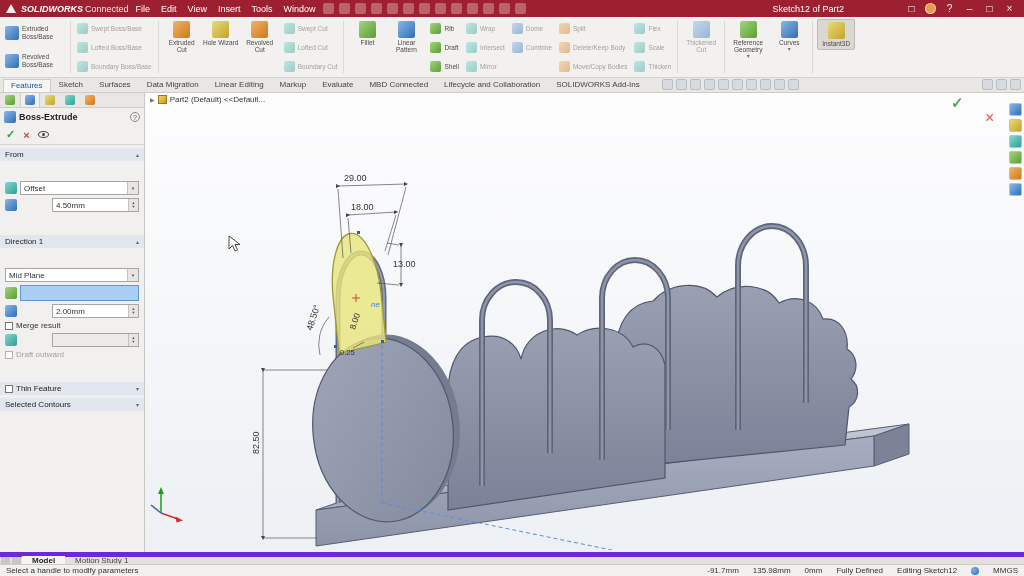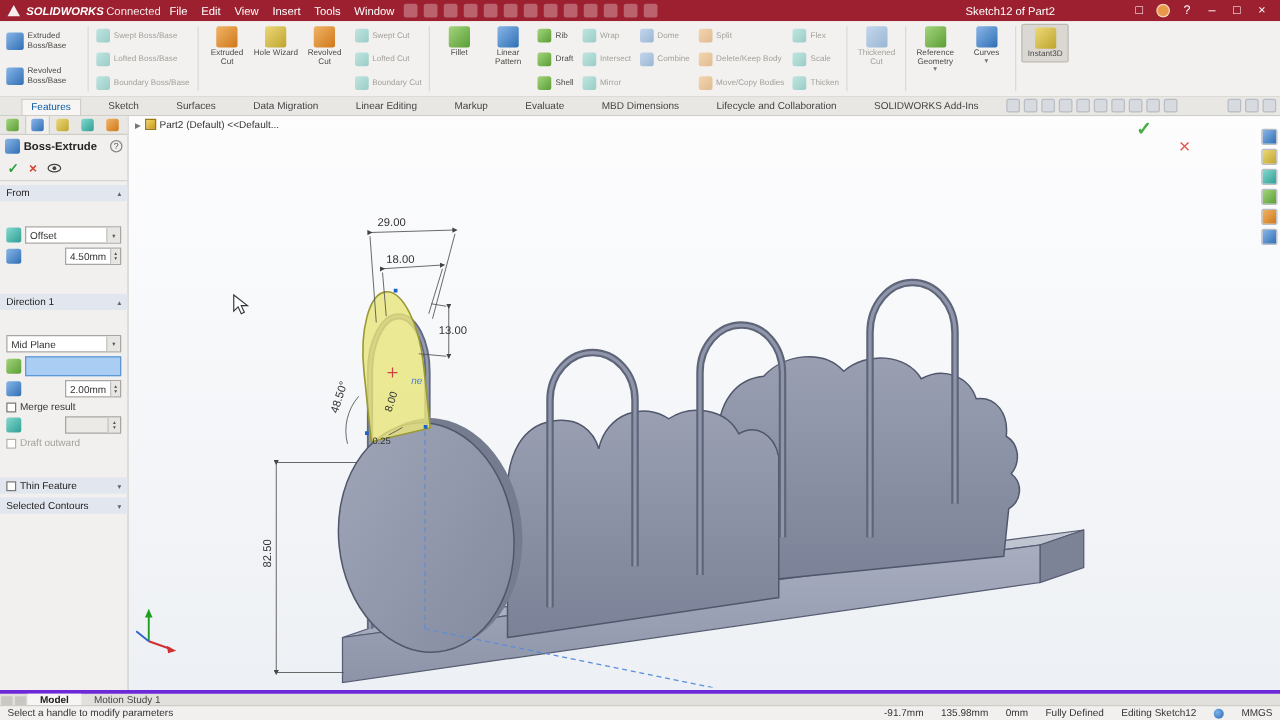--- a/index.html
+++ b/index.html
@@ -33,31 +33,31 @@
   .rbig.active { background:#dbd8d3; border:1px solid #bdbab3; }
   .ddv { font-size:6px; color:#777; }
   .ic-b { background:linear-gradient(135deg,#8ab6e8,#2f6fb4); }
   .ic-t { background:linear-gradient(135deg,#84d8cf,#2f9f94); }
   .ic-o { background:linear-gradient(135deg,#f0b468,#d07818); }
   .ic-g { background:linear-gradient(135deg,#a4d47e,#5a9e34); }
   .ic-y { background:linear-gradient(135deg,#ecd878,#bfa52e); }
 
   
   .tabbar { height:15px; background:#e9e7e4; border-bottom:1px solid #cfcdc8; display:flex; align-items:flex-end; font-size:8px; color:#444; padding:0 3px; flex:none; }
-  .tab { padding:1px 7px 2px; border:1px solid transparent;margin-left:14px; }
+  .tab { padding:1px 7px 2px; border:1px solid transparent; }
   .tab.active { background:#f7f6f4; color:#0b5aa5; border:1px solid #cfcdc8; border-bottom:none; }
   .hud { display:flex; gap:3px; margin-left:14px; margin-bottom:2px; }
   .hudi { width:11px; height:11px; background:#d7dade; border:1px solid #b9bdc4; border-radius:2px; }
   .tright { margin-left:auto; display:flex; gap:3px; margin-bottom:2px; }
 
   
   .main { flex:1; display:flex; min-height:0; }
 
   
-  .pm { width:103px; flex:none; background:#f1f0ee; border-right:1px solid #c9c7c2; display:flex; flex-direction:column; font-size:8px; color:#333; }
+  .pm { width:145px; flex:none; background:#f1f0ee; border-right:1px solid #c9c7c2; display:flex; flex-direction:column; font-size:8px; color:#333; }
   .pm-tabs { height:15px; display:flex; background:#e9e7e4; border-bottom:1px solid #cfcdc8; }
   .pm-tab { width:20px; display:flex; align-items:center; justify-content:center; }
   .pm-tab.active { background:#f1f0ee; border-right:1px solid #cfcdc8; border-left:1px solid #cfcdc8; }
   .pm-tab .mi { width:10px; height:10px; border-radius:2px; }
   .pm-header { display:flex; align-items:center; gap:3px; padding:3px 4px; font-weight:bold; font-size:9px; color:#222; }
   .helpc { width:10px; height:10px; border:1px solid #888; border-radius:50%; font-size:7px; display:flex; align-items:center; justify-content:center; color:#555; margin-left:auto; font-weight:normal; }
   .pm-actions { display:flex; gap:8px; padding:2px 6px 3px; border-bottom:1px solid #d5d3cf; align-items:center; }
   .okg { color:#2f9e3f; font-weight:bold; font-size:11px; }
   .cxr { color:#d8442f; font-weight:bold; font-size:11px; }
   .eye { width:11px; height:7px; border:1px solid #444; border-radius:50%; position:relative; }
@@ -84,21 +84,21 @@
   .viewport svg.model { position:absolute; inset:0; }
   .flyout { position:absolute; left:5px; top:2px; display:flex; align-items:center; gap:3px; font-size:8px; color:#333; }
   .flyout .exp { font-size:6px; color:#777; }
   .cube { width:9px; height:9px; background:linear-gradient(135deg,#f2d564,#c99a1e); border:1px solid #9b7a14; }
   .confirm-check { position:absolute; left:806px; top:1px; color:#47ad47; font-size:15px; font-weight:bold; }
   .confirm-cross { position:absolute; left:840px; top:16px; color:#e05a50; font-size:16px; }
   .task-tabs { position:absolute; right:2px; top:10px; display:flex; flex-direction:column; gap:3px; }
   .task-tabs .mi { width:13px; height:13px; border:1px solid #b9bdc4; }
 
   
-  .btabs { height:12px; background:#e2e0dd; border-top:3px solid #6d28d9; display:flex; align-items:flex-start; font-size:8px; color:#444; flex:none; }
+  .btabs { height:12px; background:#e2e0dd; border-top:5px solid #6d28d9; display:flex; align-items:center; font-size:8px; color:#444; flex:none; }
   .split-box { width:9px; height:8px; background:#c9c7c2; margin:2px 1px; }
   .btab { padding:0 10px; display:flex; align-items:center; }
   .btab.active { background:#f6f5f3; font-weight:bold; color:#222; }
   .statusbar { height:12px; background:#f1f0ee; border-top:1px solid #cfcdc8; display:flex; align-items:center; font-size:8px; color:#333; padding:0 6px; flex:none; }
   .sb-right { margin-left:auto; display:flex; align-items:center; gap:14px; }
   .globe { width:8px; height:8px; border-radius:50%; background:radial-gradient(circle at 35% 35%,#7db4ea,#2a66b0); }
 </style>
 </head>
 <body>
 
@@ -291,21 +291,21 @@
   </div>
 
   <div class="tabbar">
     <span class="tab active">Features</span>
     <span class="tab">Sketch</span>
     <span class="tab">Surfaces</span>
     <span class="tab">Data Migration</span>
     <span class="tab">Linear Editing</span>
     <span class="tab">Markup</span>
     <span class="tab">Evaluate</span>
-    <span class="tab">MBD Dimensions</span>
+    <span class="tab">MBD Connected</span>
     <span class="tab">Lifecycle and Collaboration</span>
     <span class="tab">SOLIDWORKS Add-Ins</span>
     <span class="hud">
       <span class="hudi"></span>
       <span class="hudi"></span>
       <span class="hudi"></span>
       <span class="hudi"></span>
       <span class="hudi"></span>
       <span class="hudi"></span>
       <span class="hudi"></span>

